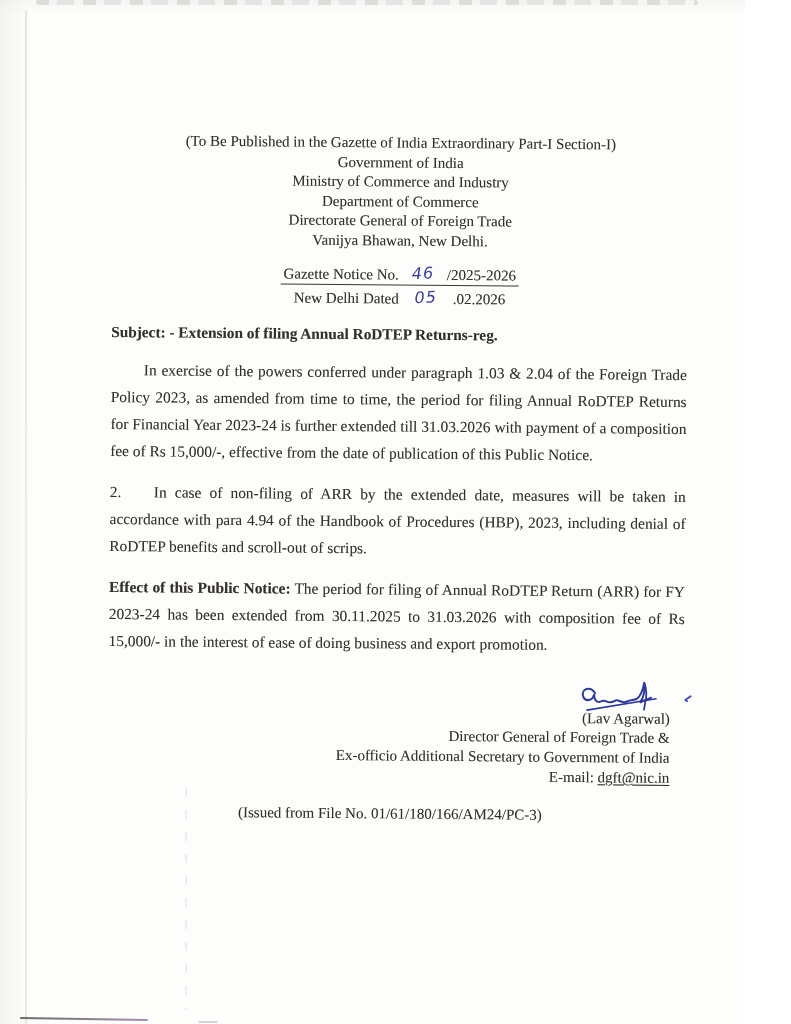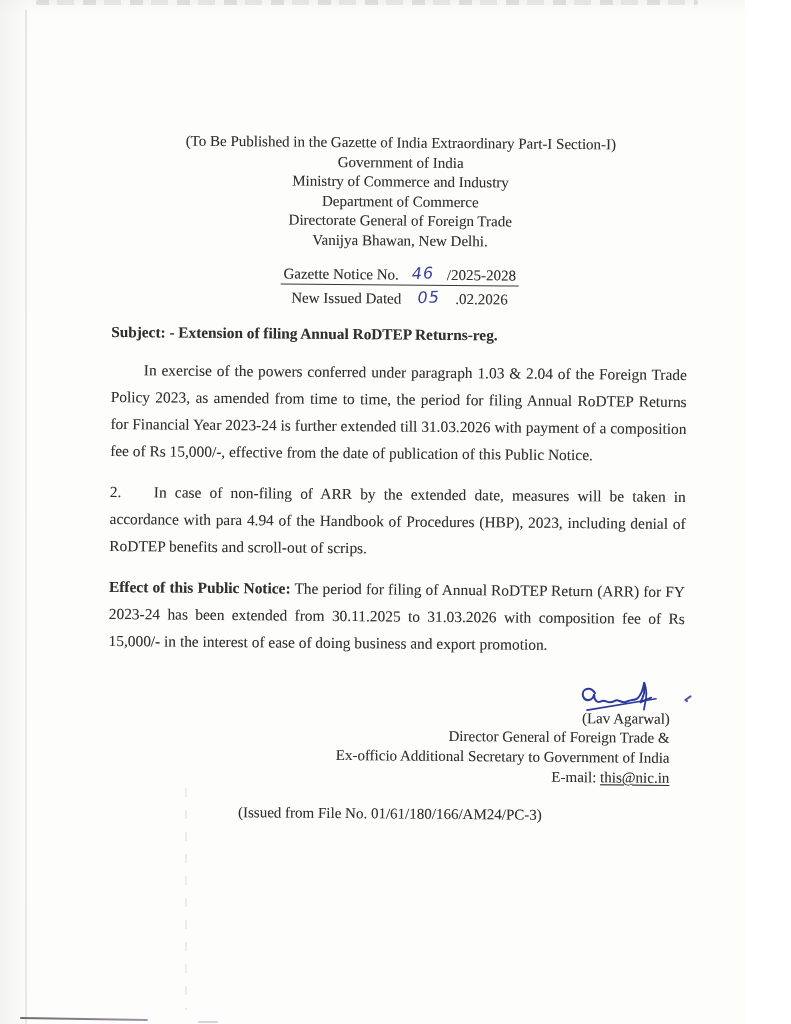--- a/index.html
+++ b/index.html
@@ -94,25 +94,25 @@
       <div>Government of India</div>
       <div>Ministry of Commerce and Industry</div>
       <div>Department of Commerce</div>
       <div>Directorate General of Foreign Trade</div>
       <div>Vanijya Bhawan, New Delhi.</div>
     </div>
 
     <div class="notice-ref">
       <div>
         <span class="notice-no">
-          <span>Gazette Notice No.</span><span class="hand-slot"><span class="hw">46</span></span><span>/2025-2028</span>
+          <span>Gazette Notice No.</span><span class="hand-slot"><span class="hw">46</span></span><span>/2025-2026</span>
         </span>
       </div>
       <div class="dated-line">
-        <span>New Issued Dated</span><span class="hand-slot2"><span class="hw">05</span></span><span>.02.2026</span>
+        <span>New Delhi Dated</span><span class="hand-slot2"><span class="hw">05</span></span><span>.02.2026</span>
       </div>
     </div>
 
     <p class="subject">Subject: - Extension of filing Annual RoDTEP Returns-reg.</p>
 
     <p class="para para-indent">In exercise of the powers conferred under paragraph 1.03 &amp; 2.04 of the Foreign Trade Policy 2023, as amended from time to time, the period for filing Annual RoDTEP Returns for Financial Year 2023-24 is further extended till 31.03.2026 with payment of a composition fee of Rs 15,000/-, effective from the date of publication of this Public Notice.</p>
 
     <p class="para"><span class="pnum">2.</span><span>In case of non-filing of ARR by the extended date, measures will be taken in accordance with para 4.94 of the Handbook of Procedures (HBP), 2023, including denial of RoDTEP benefits and scroll-out of scrips.</span></p>
 
     <p class="para"><span class="effect-label">Effect of this Public Notice:</span> <span>The period for filing of Annual RoDTEP Return (ARR) for FY 2023-24 has been extended from 30.11.2025 to 31.03.2026 with composition fee of Rs 15,000/- in the interest of ease of doing business and export promotion.</span></p>
@@ -124,20 +124,20 @@
           <path d="M66 4 C68 9 69 17 67 25 L66 31" stroke="#2c3a9e" stroke-width="1.8" fill="none" stroke-linecap="round"></path>
           <path d="M9 32 L78 20" stroke="#2c3a9e" stroke-width="1.6" fill="none" stroke-linecap="round"></path>
         </svg>
         <span class="stray-mark"></span>
       </div>
       <div>(Lav Agarwal)</div>
       <div>Director General of Foreign Trade &amp;</div>
       <div>Ex-officio Additional Secretary to Government of India</div>
       <div>
         <span>E-mail:</span>
-        <span class="email-addr">this@nic.in</span>
+        <span class="email-addr">dgft@nic.in</span>
       </div>
     </div>
 
     <p class="file-line">(Issued from File No. 01/61/180/166/AM24/PC-3)</p>
 
   </div>
 </div>
 
 </body></html>

